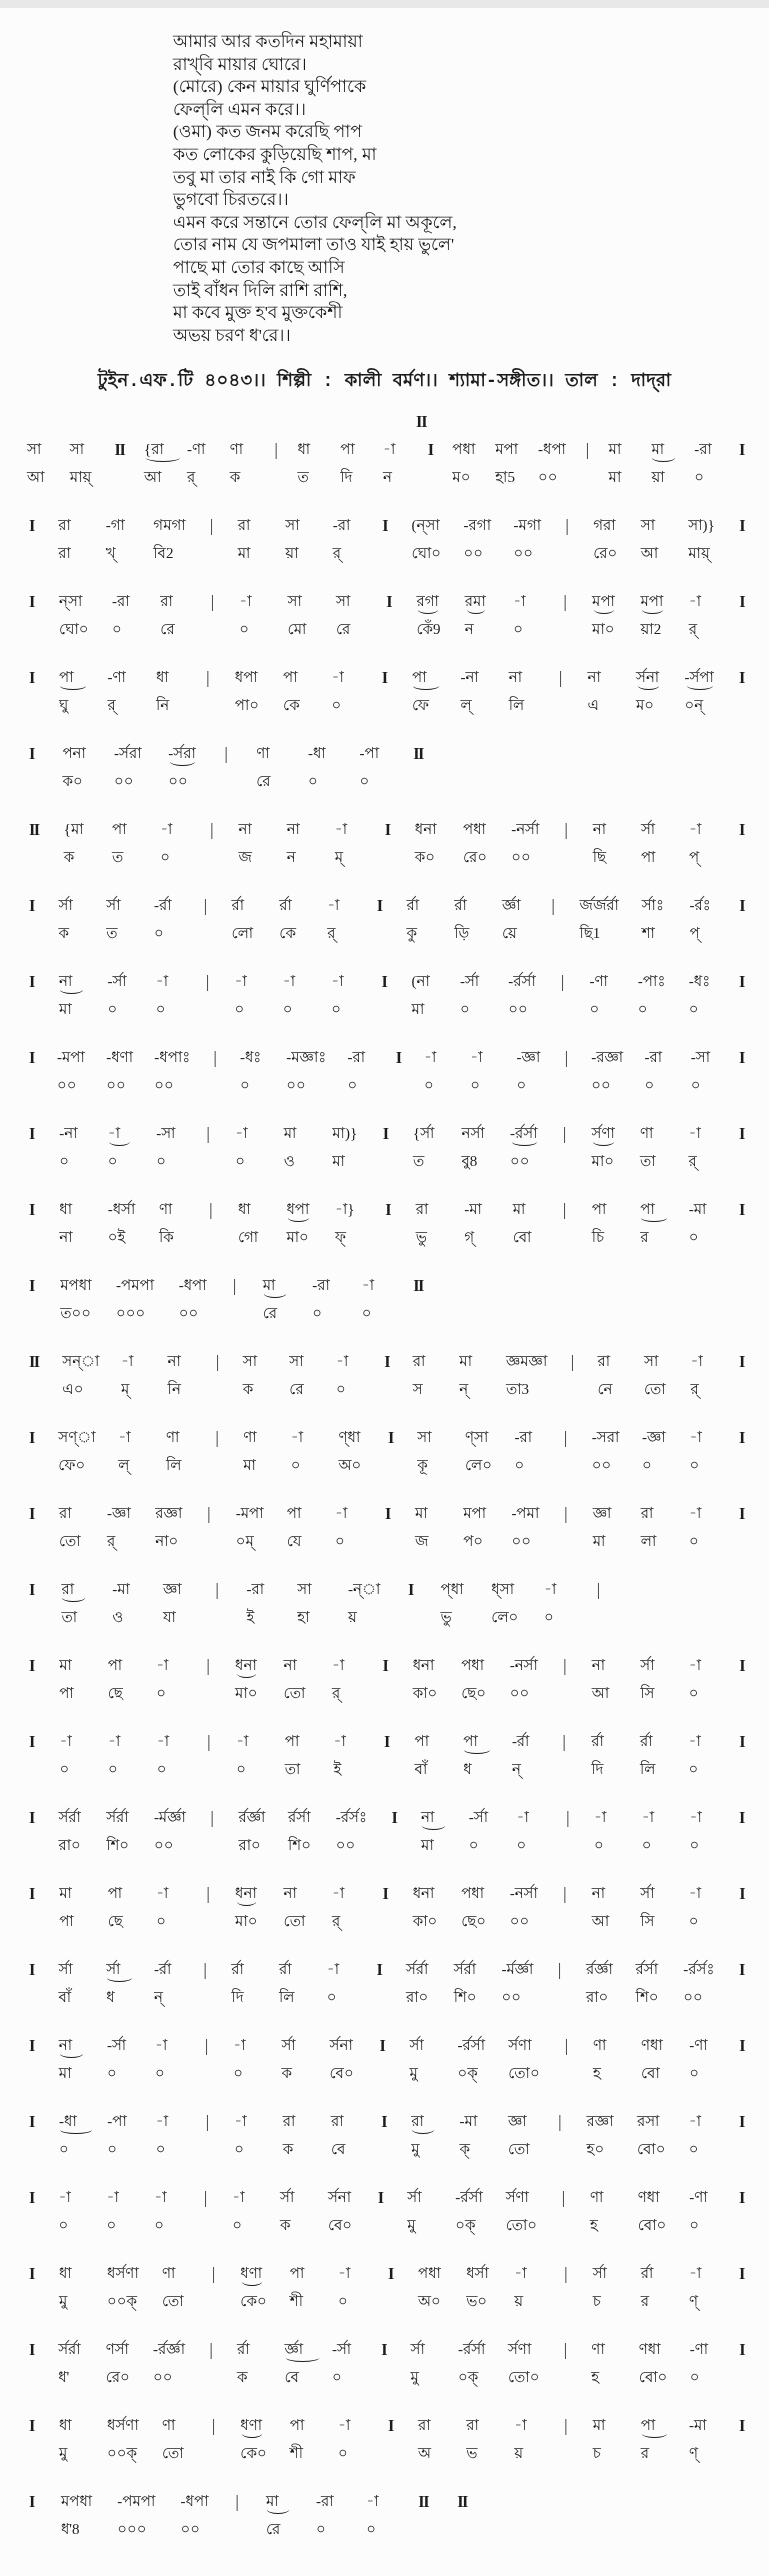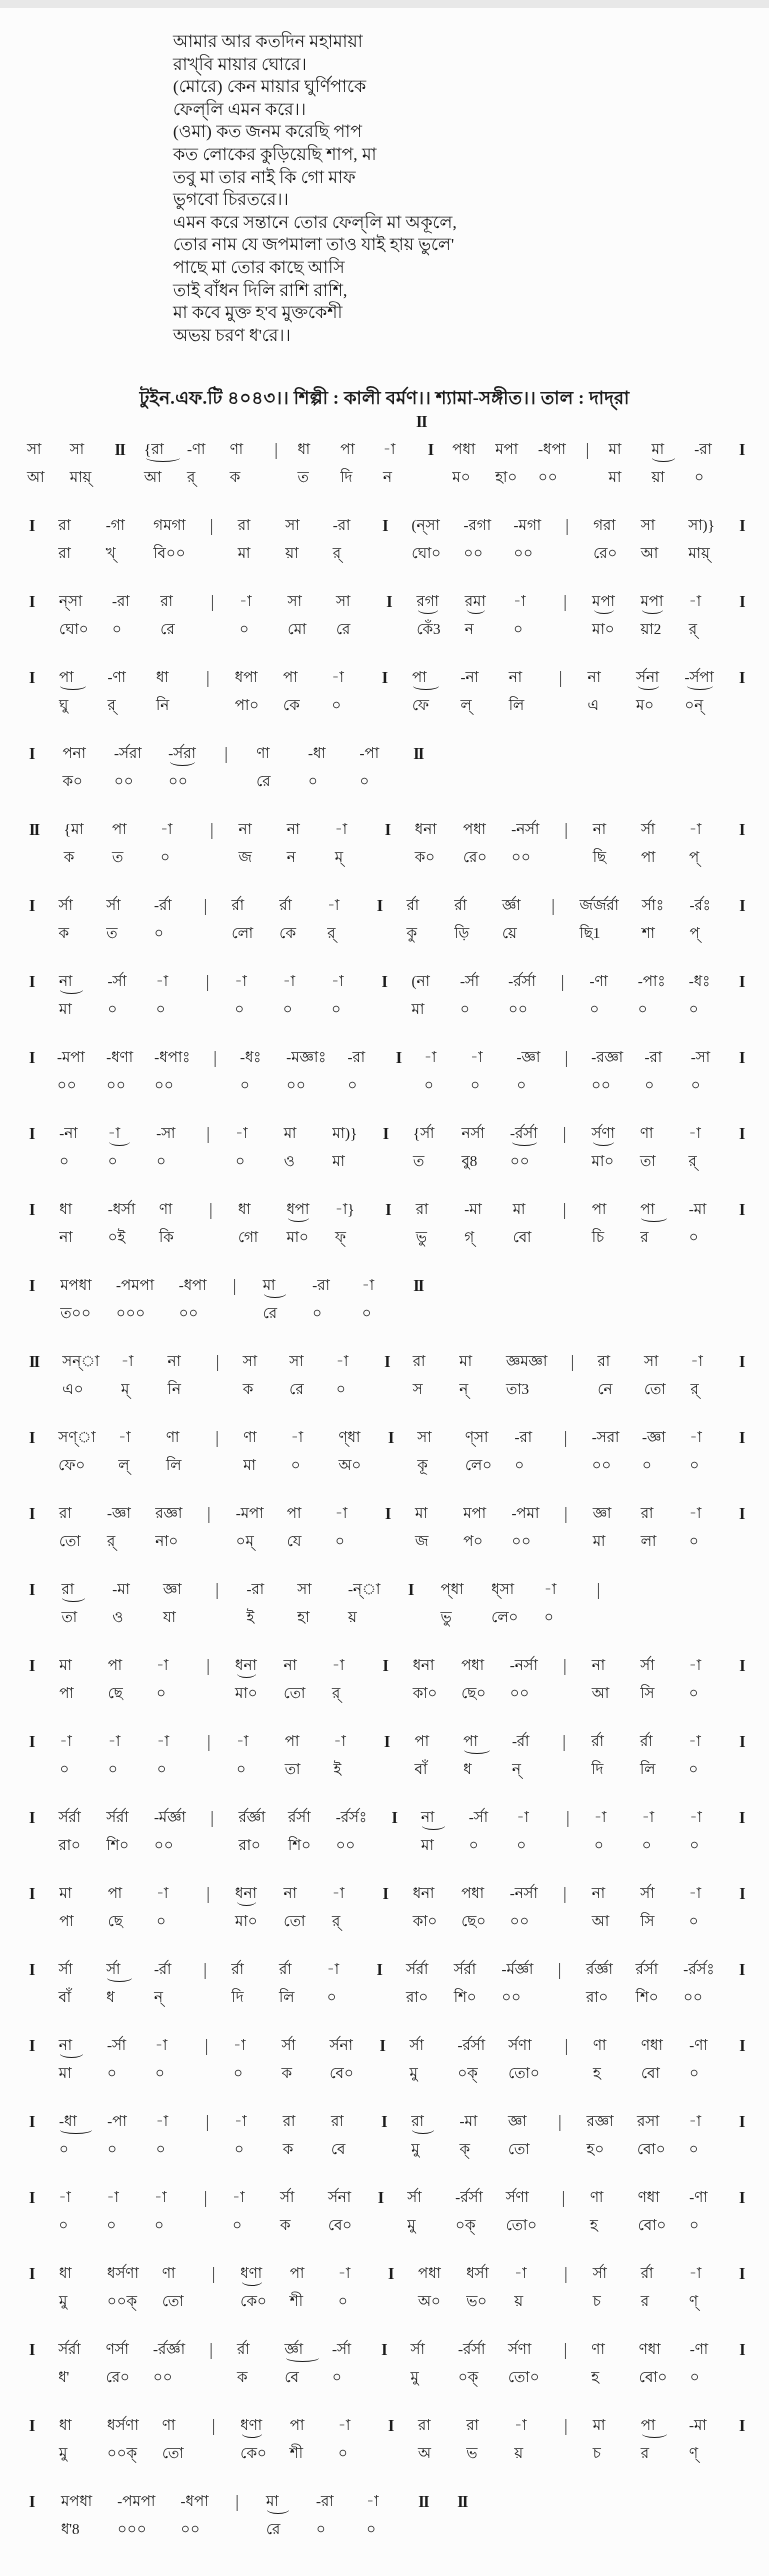--- a/index.html
+++ b/index.html
@@ -1,20 +1,20 @@
 <!DOCTYPE html>
 <html><head>
 <meta charset="utf-8">
 <style>
   html,body{margin:0;padding:0;background:#e8e8e8;}
   #page{position:relative;width:769px;height:2576px;background:#fcfcfc;color:#1c1c1c;
         font-family:"Liberation Serif","DejaVu Serif",serif;overflow:hidden;margin:8px auto;}
   #lyrics{position:absolute;top:23px;left:173px;font-size:17.3px;line-height:22.6px;white-space:nowrap;}
-  #songinfo{position:absolute;top:376px;left:0;width:100%;text-align:center;
-            font-size:18px;font-weight:bold;letter-spacing:0.3px;}
+  #songinfo{position:absolute;top:358px;left:0;width:100%;text-align:center;
+            font-size:18px;font-weight:bold;letter-spacing:0.3px;font-family:Liberation Mono, monospace;}
   #taalmark{position:absolute;top:404px;left:416px;font-size:16.3px;font-weight:bold;letter-spacing:-1px;}
   #notation{position:absolute;top:431px;left:27px;width:719px;}
   .nrow{display:flex;justify-content:space-between;align-items:flex-start;height:54px;margin-bottom:22px;}
   .cell{display:flex;flex-direction:column;align-items:flex-start;min-width:25px;}
   .sw{position:relative;font-size:15px;line-height:21px;height:23px;white-space:nowrap;}
   .ly{font-size:15px;line-height:21px;margin-top:4.8px;white-space:nowrap;color:#222;}
   .arc{position:absolute;left:8%;top:14.4px;width:90%;height:7.7px;
        border-bottom:1.5px solid #1c1c1c;border-radius:0 0 50% 50%;pointer-events:none;}
   .arc2{width:175%;}
   .bar{font-size:16.3px;font-weight:bold;line-height:21px;letter-spacing:-1.4px;padding:0 1.9px;}
@@ -78,21 +78,21 @@
           <div class="sw">-া</div>
           <div class="ly">ন</div>
         </div>
         <div class="bar">I</div>
         <div class="cell">
           <div class="sw">পধা</div>
           <div class="ly">ম০</div>
         </div>
         <div class="cell">
           <div class="sw">মপা</div>
-          <div class="ly">হা০</div>
+          <div class="ly">হা5</div>
         </div>
         <div class="cell">
           <div class="sw">-ধপা</div>
           <div class="ly">০০</div>
         </div>
         <div class="bar thin">|</div>
         <div class="cell">
           <div class="sw">মা</div>
           <div class="ly">মা</div>
         </div>
@@ -111,21 +111,21 @@
         <div class="cell">
           <div class="sw">রা</div>
           <div class="ly">রা</div>
         </div>
         <div class="cell">
           <div class="sw">-গা</div>
           <div class="ly">খ্</div>
         </div>
         <div class="cell">
           <div class="sw">গমগা</div>
-          <div class="ly">বি০০</div>
+          <div class="ly">বি2</div>
         </div>
         <div class="bar thin">|</div>
         <div class="cell">
           <div class="sw">রা</div>
           <div class="ly">মা</div>
         </div>
         <div class="cell">
           <div class="sw">সা</div>
           <div class="ly">য়া</div>
         </div>
@@ -184,21 +184,21 @@
           <div class="sw">সা</div>
           <div class="ly">মো</div>
         </div>
         <div class="cell">
           <div class="sw">সা</div>
           <div class="ly">রে</div>
         </div>
         <div class="bar">I</div>
         <div class="cell">
           <div class="sw">রগা<span class="arc"></span></div>
-          <div class="ly">কেঁ3</div>
+          <div class="ly">কেঁ9</div>
         </div>
         <div class="cell">
           <div class="sw">রমা<span class="arc"></span></div>
           <div class="ly">ন</div>
         </div>
         <div class="cell">
           <div class="sw">-া</div>
           <div class="ly">০</div>
         </div>
         <div class="bar thin">|</div>

